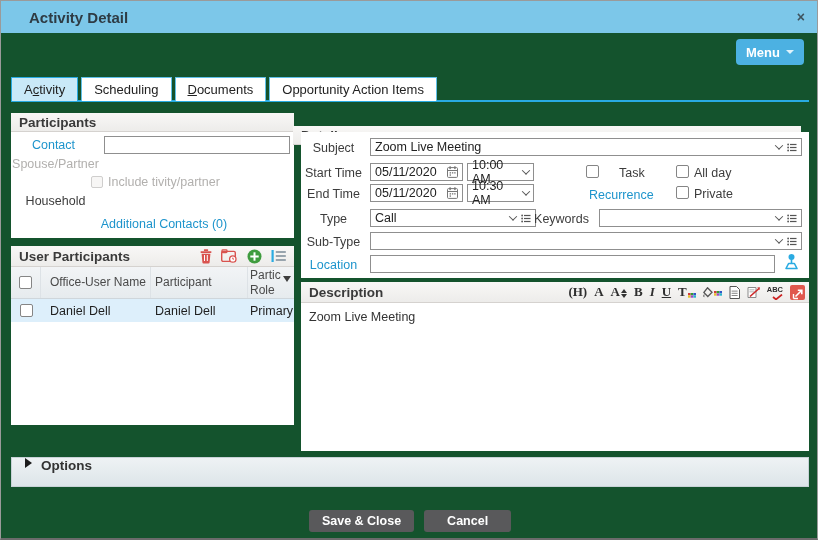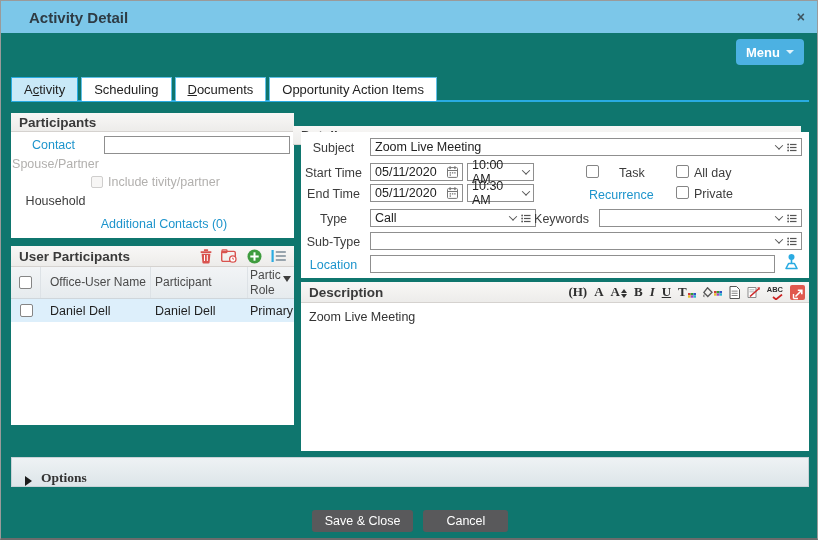--- a/index.html
+++ b/index.html
@@ -1,20 +1,20 @@
 <!DOCTYPE html>
 <html><head>
 <meta charset="utf-8">
 <style>
   * { margin:0; padding:0; box-sizing:border-box; }
   html,body { background:#555; }
   body { font-family:"Liberation Sans","DejaVu Sans",sans-serif; }
   #dialog {
     position:relative; width:818px; height:540px; margin:0 auto;
-    background:#0f766e; overflow:hidden;
+    background:#14532d; overflow:hidden;
     border:1px solid #9a9a9a; border-bottom:2px solid #6b6b6b;
   }
   
   #titlebar { position:absolute; left:0; top:0; width:818px; height:32px;
     background:#7cc7e9; display:flex; align-items:center; }
   #titlebar .title { margin-left:28px; font-size:15px; font-weight:600; color:#2e3b44; }
   #titlebar .close { margin-left:auto; margin-right:14px; font-size:14px; font-weight:bold;
     color:#3f545f; cursor:pointer; line-height:1; }
   
   #menu-btn { position:absolute; top:38px; right:13px; width:68px; height:26px;
@@ -75,28 +75,28 @@
   .tbi .updown .d { border-top:4px solid #333; }
   .tbi.italic span { font-style:italic; }
   .tbi.underline span { text-decoration:underline; }
   .tbi .abc { font-family:"Liberation Sans",sans-serif; font-size:7.5px; font-weight:bold; letter-spacing:0;text-align:right; }
   .tbi.spell { flex-direction:column; align-items:center; }
   .tbi.expand { width:15px; height:15px; background:#e0584e; border-radius:2px;
     align-items:center; justify-content:center; }
   
   #options-bar { position:absolute; left:10px; top:456px; width:798px; height:30px;
     background:linear-gradient(#eef2f4,#dde5e9); border:1px solid #c8d2d7;
-    display:flex; align-items:flex-end; cursor:pointer;font-family:Liberation Serif, serif; }
+    display:flex; align-items:flex-start; cursor:pointer; }
   #options-bar .tri { margin-left:13px; width:0; height:0; border-top:5px solid transparent;
     border-bottom:5px solid transparent; border-left:7px solid #1c1c1c; }
   #options-bar .opt-label { margin-left:9px; font-size:13.5px; font-weight:bold; color:#333; }
   
   #footer { position:absolute; left:0; top:509px; width:818px; display:flex; justify-content:center; gap:10px; }
   .btn { height:22px; padding:0 13px; background:#59595b; border-radius:3px; color:#fff;
-    font-size:12.5px; font-weight:normal; display:flex; align-items:center; cursor:pointer; }
+    font-size:12.5px; font-weight:bold; display:flex; align-items:center; cursor:pointer; }
   u { text-decoration:underline; }
 </style>
 </head>
 <body>
 
 <div id="dialog">
 
   <div id="titlebar">
     <span class="title">Activity Detail</span>
     <span class="close">×</span>

